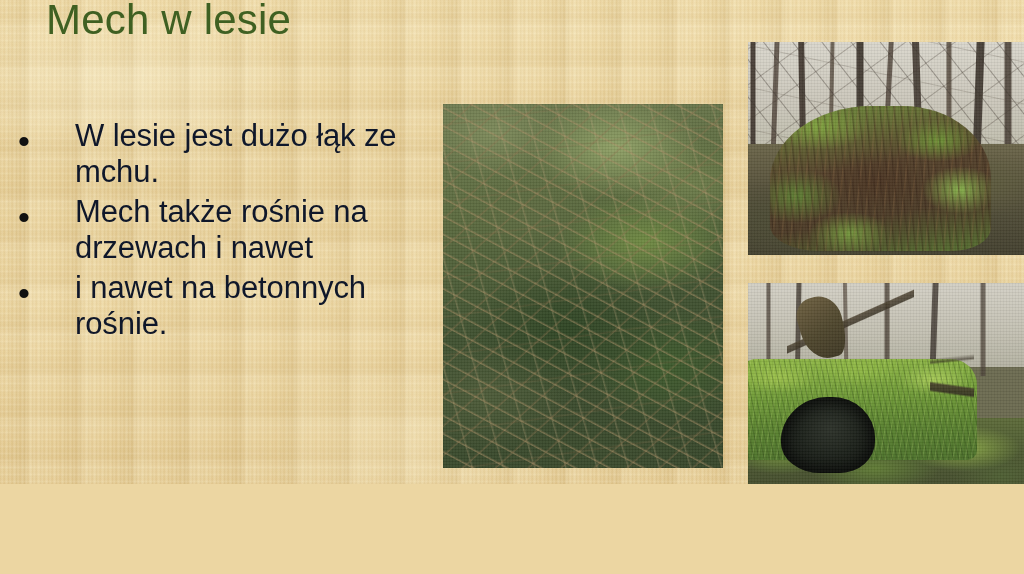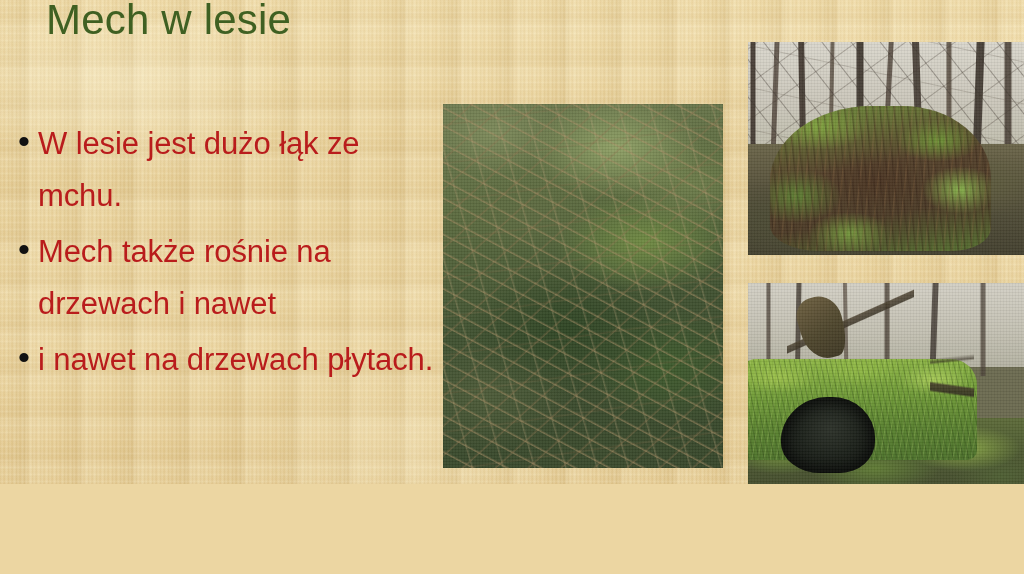--- a/index.html
+++ b/index.html
@@ -97,24 +97,25 @@
     width: 20px;
     font-size: 34px;
     line-height: 46px;
     color: #111111;
     text-align: left;
     padding-left: 4px;
   }
   .bullet-text {
     flex: 1 1 auto;
     font-size: 31px;
-    line-height: 52px;
-    color: #b91c1c;
+    line-height: 36px;
+    color: #0f172a;
     font-weight: 400;
     letter-spacing: -0.1px;
+    padding-left: 37px;
   }
 
   
   .photo {
     position: absolute;
     overflow: hidden;
     background: #6b6a50;
   }
 
   
@@ -342,21 +343,21 @@
       <span class="bullet-text">W lesie jest dużo łąk ze mchu.</span>
     </div>
 
     <div class="bullet-item">
       <span class="bullet-dot">•</span>
       <span class="bullet-text">Mech także rośnie na drzewach i nawet</span>
     </div>
 
     <div class="bullet-item">
       <span class="bullet-dot">•</span>
-      <span class="bullet-text">i nawet na drzewach płytach.</span>
+      <span class="bullet-text">i nawet na betonnych rośnie.</span>
     </div>
 
   </div>
 
   <div class="photo" id="photo-forest-floor">
     <div class="ff-base"></div>
     <div class="ff-leaves"></div>
     <div class="ff-twigs"></div>
     <div class="ff-grain"></div>
   </div>

